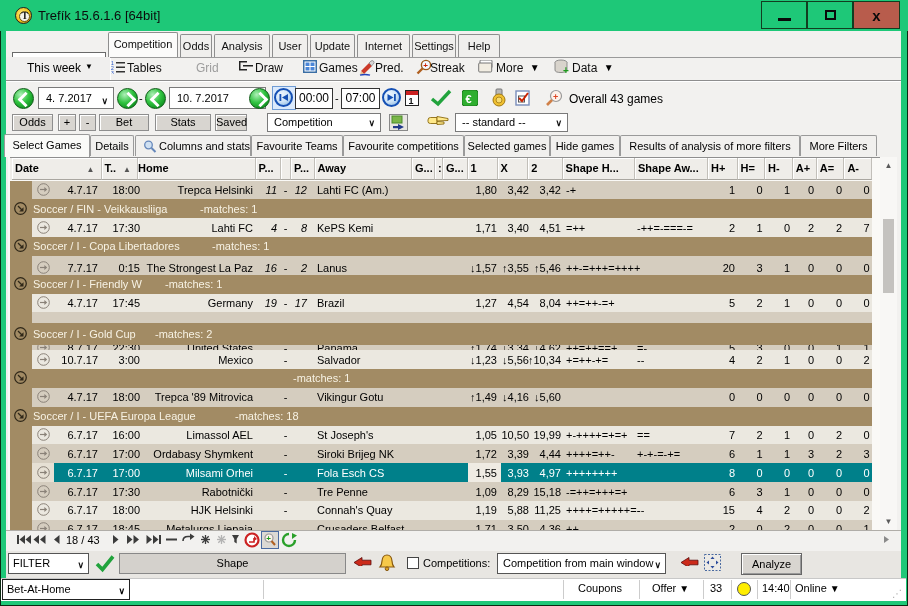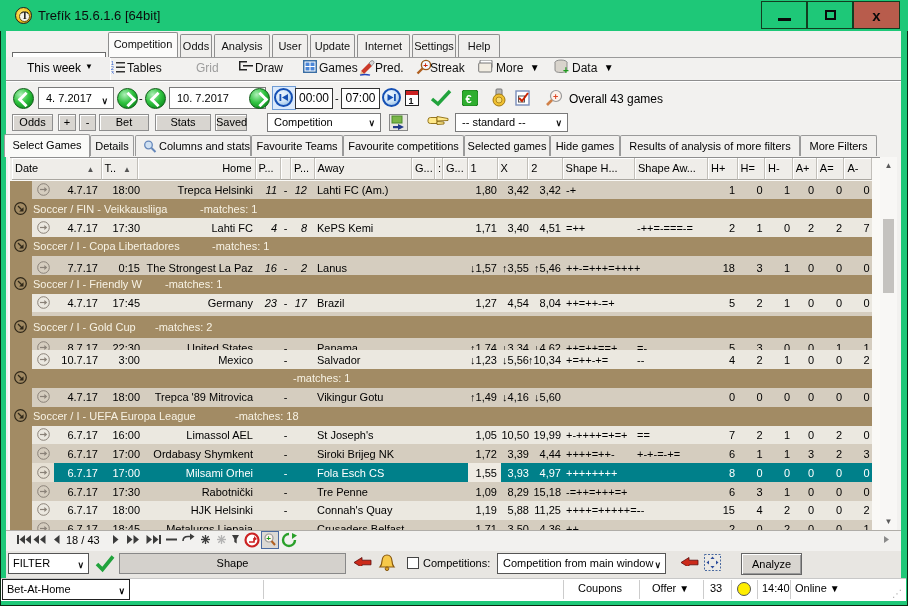--- a/index.html
+++ b/index.html
@@ -50,21 +50,21 @@
 
 .btn{position:absolute;top:114px;height:17px;background:#d8d5d0;border:1px solid #8e8e8e;box-shadow:inset 1px 1px 0 #fff;font-size:11px;text-align:center;color:#000;line-height:15px}
 .combo2{position:absolute;top:113px;height:19px;background:#fff;border:1px solid #7a7a7a;font-size:11px;line-height:17px;padding-left:6px}
 .combo2 .chev{position:absolute;right:5px;top:1px;color:#111;font-size:9px;font-weight:bold}
 
 .tab2{position:absolute;top:135px;height:21px;background:#f1f0ee;border:1px solid #9a9a9a;border-bottom:none;border-radius:2px 2px 0 0;font-size:11px;text-align:center;line-height:20px;white-space:nowrap;overflow:hidden}
 #tab2active{background:#fafaf8;top:134px;height:23px;z-index:3}
 
 #grid{position:absolute;left:8px;top:157px;width:872px;height:373px;background:#faf9f6;border-top:1px solid #8e8e8e;border-left:1px solid #8e8e8e}
 #ghead{position:absolute;left:8px;top:158px;width:864px;height:22px;background:#efede9}
-.hc{position:absolute;top:0;height:22px;font-weight:normal;font-size:11px;line-height:21px;background:#efede9;border-right:1px solid #c2bfb9;border-bottom:1px solid #a9a6a0;box-shadow:inset 1px 1px 0 #fff;white-space:nowrap;overflow:hidden}
+.hc{position:absolute;top:0;height:22px;font-weight:bold;font-size:11px;line-height:21px;background:#efede9;border-right:1px solid #c2bfb9;border-bottom:1px solid #a9a6a0;box-shadow:inset 1px 1px 0 #fff;white-space:nowrap;overflow:hidden}
 .sorta{font-size:8px;color:#555;position:absolute;right:6px;top:1px}
 #gbody{position:absolute;left:8px;top:180.5px;width:864px;height:349.5px;overflow:hidden;background:#d5cdbf}
 #browncol{position:absolute;left:10px;top:180.5px;width:22px;height:349.5px;background:#a28b64;z-index:5}#whitestrip{position:absolute;left:8px;top:157px;width:2px;height:373px;background:#fbfaf8;z-index:7}
 .row{position:absolute;left:0;width:864px;z-index:2}
 .rd{background:#d5cdbf}
 .rl{background:#ebe8e0}
 .rs{background:#e6e0d4}
 .selbg{position:absolute;left:45.5px;top:0;right:0;bottom:0;background:#00808a}
 .focuscell{position:absolute;left:459.5px;top:0;width:33px;height:100%;background:#efebe3}
 .rs .cc{color:#fff}
@@ -281,21 +281,21 @@
 <div class="tab2" style="left:343px;width:121px">Favourite competitions</div>
 <div class="tab2" style="left:464px;width:86px">Selected games</div>
 <div class="tab2" style="left:550px;width:70px">Hide games</div>
 <div class="tab2" style="left:620px;width:180px">Results of analysis of more filters</div>
 <div class="tab2" style="left:800px;width:77px">More Filters</div>
 
 <div id="grid"></div>
 <div id="ghead">
 <div class="hc" style="left:4.0px;width:89.5px;padding-left:3px;">Date<span class="sorta">▲</span></div>
 <div class="hc" style="left:93.5px;width:36.5px;padding-left:3px;">T..<span class="sorta">▲</span></div>
-<div class="hc" style="left:130.0px;width:117.5px;text-align:right;padding-right:3px;">Home</div>
+<div class="hc" style="left:130.0px;width:117.5px;padding-right:3px;">Home</div>
 <div class="hc" style="left:247.5px;width:25.0px;padding-left:3px;">P...</div>
 <div class="hc" style="left:272.5px;width:10.5px;padding-left:3px;"></div>
 <div class="hc" style="left:283.0px;width:23.5px;padding-left:3px;">P...</div>
 <div class="hc" style="left:306.5px;width:97.5px;padding-left:3px;">Away</div>
 <div class="hc" style="left:404.0px;width:23.0px;padding-left:3px;">G...</div>
 <div class="hc" style="left:427.0px;width:8.0px;padding-left:3px;">:</div>
 <div class="hc" style="left:435.0px;width:24.5px;padding-left:3px;">G...</div>
 <div class="hc" style="left:459.5px;width:30.0px;padding-left:3px;">1</div>
 <div class="hc" style="left:489.5px;width:30.7px;padding-left:3px;">X</div>
 <div class="hc" style="left:520.2px;width:34.4px;padding-left:3px;">2</div>
@@ -386,21 +386,21 @@
       <span class="cc ctime">0:15</span>
       <span class="cc chome">The Strongest La Paz</span>
       <span class="cc cp1">16</span>
       <span class="cc cdash">-</span>
       <span class="cc cp2">2</span>
       <span class="cc caway">Lanus</span>
       <span class="cc co1">↓1,57</span>
       <span class="cc cox">↑3,55</span>
       <span class="cc co2">↑5,46</span>
       <span class="cc csh">++-=+++=++++</span>
-      <span class="cc cn" style="left:697.0px">18</span>
+      <span class="cc cn" style="left:697.0px">20</span>
       <span class="cc cn" style="left:724.5px">3</span>
       <span class="cc cn" style="left:752.0px">1</span>
       <span class="cc cn" style="left:776.0px">0</span>
       <span class="cc cn" style="left:804.0px">0</span>
       <span class="cc cn" style="left:831.5px">0</span>
     </div>
 <div class="row sec" style="top:94.25px;height:18.85px">
       <svg class="sic" width="14" height="14">
         <circle cx="6.5" cy="6.5" r="5.8" fill="none" stroke="#2f2718" stroke-width="1.2"></circle>
         <line x1="4" y1="4" x2="8" y2="8" stroke="#2f2718" stroke-width="1.3"></line>
@@ -411,36 +411,36 @@
     </div>
 <div class="row rl" style="top:113.10px;height:18.85px">
       <svg class="ric" width="14" height="14">
         <circle cx="6.5" cy="6.5" r="5.8" fill="none" stroke="#8a8278" stroke-width="1"></circle>
         <line x1="3" y1="6.5" x2="8.6" y2="6.5" stroke="#8a8278" stroke-width="1.2"></line>
         <path d="M7.4 3.9 L10.2 6.5 L7.4 9.1 Z" fill="#8a8278"></path>
       </svg>
       <span class="cc cdate">4.7.17</span>
       <span class="cc ctime">17:45</span>
       <span class="cc chome">Germany</span>
-      <span class="cc cp1">23</span>
+      <span class="cc cp1">19</span>
       <span class="cc cdash">-</span>
       <span class="cc cp2">17</span>
       <span class="cc caway">Brazil</span>
       <span class="cc co1">1,27</span>
       <span class="cc cox">4,54</span>
       <span class="cc co2">8,04</span>
       <span class="cc csh">++=++-=+</span>
       <span class="cc cn" style="left:697.0px">5</span>
       <span class="cc cn" style="left:724.5px">2</span>
       <span class="cc cn" style="left:752.0px">1</span>
       <span class="cc cn" style="left:776.0px">0</span>
       <span class="cc cn" style="left:804.0px">0</span>
       <span class="cc cn" style="left:831.5px">0</span>
     </div>
-<div class="row sec" style="top:135px;height:22px">
+<div class="row sec" style="top:142px;height:22px">
       <svg class="sic" width="14" height="14">
         <circle cx="6.5" cy="6.5" r="5.8" fill="none" stroke="#2f2718" stroke-width="1.2"></circle>
         <line x1="4" y1="4" x2="8" y2="8" stroke="#2f2718" stroke-width="1.3"></line>
         <path d="M9.5 5.2 L9.5 9.5 L5.2 9.5 Z" fill="#2f2718"></path>
       </svg>
       <span class="sname">Soccer / I - Gold Cup</span>
       <span class="smatch" style="left:147px">-matches: 2</span>
     </div>
 <div class="row rd" style="top:158px;height:18.85px">
       <svg class="ric" width="14" height="14">

